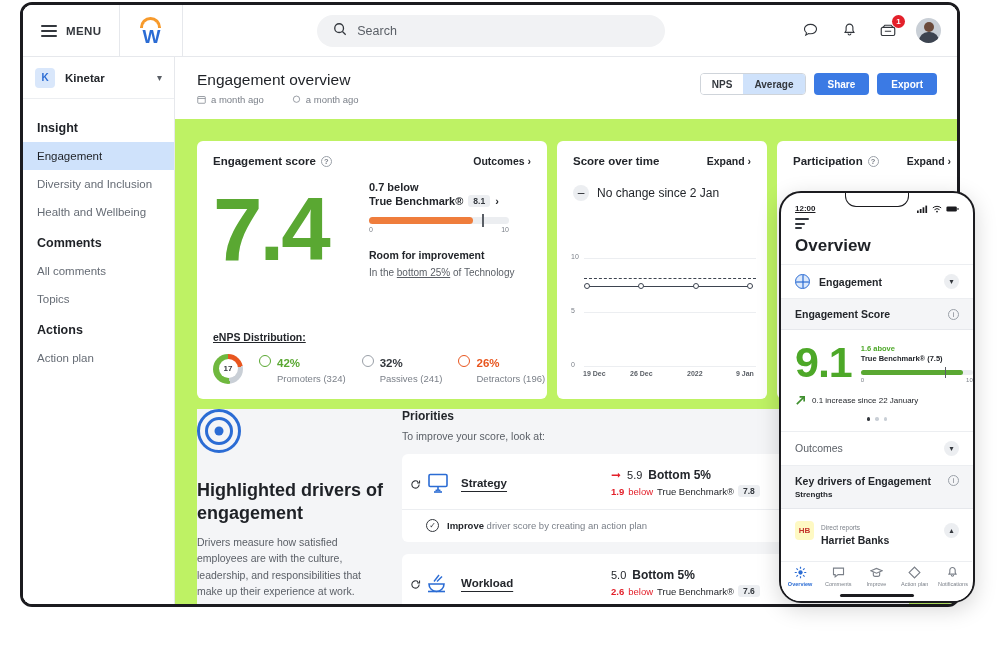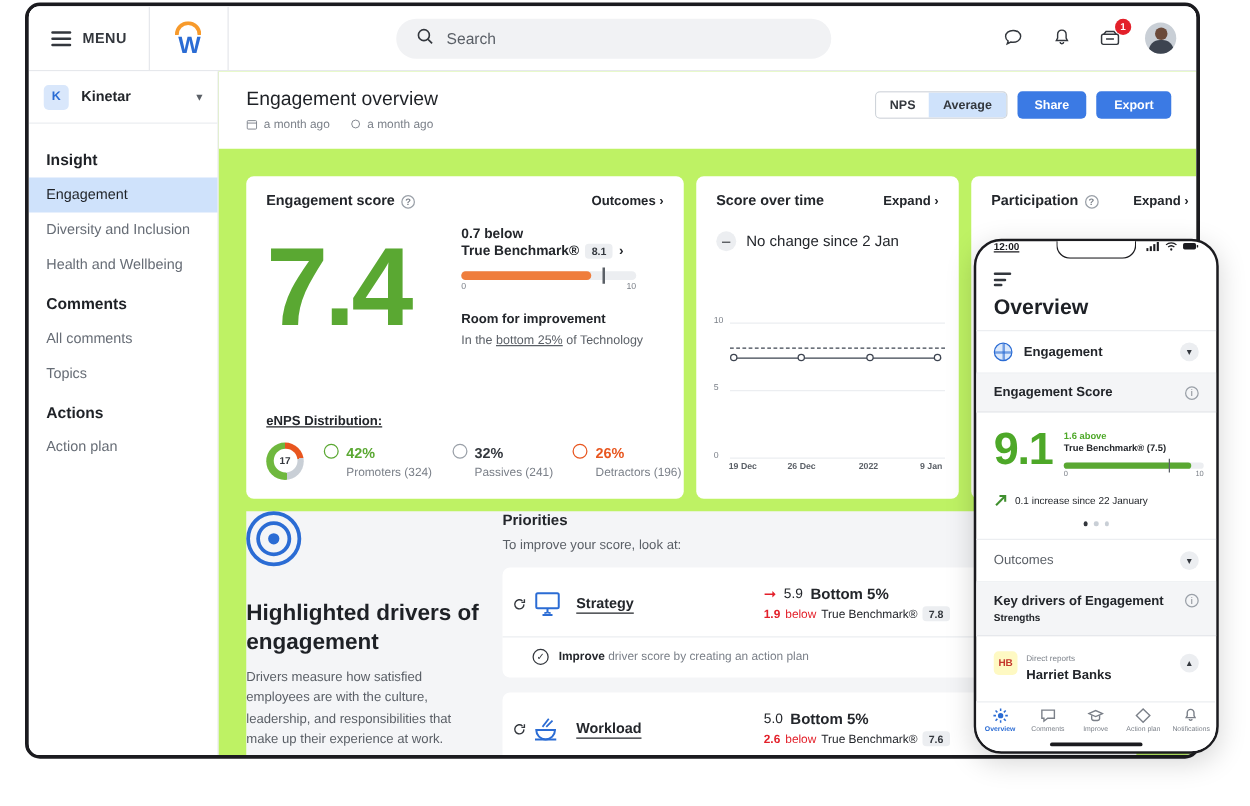--- a/index.html
+++ b/index.html
@@ -71,21 +71,21 @@
   .nav { padding-top:12px; }
   .nav-head { font-size:12.5px; font-weight:700; color:#1e2126; padding:10px 14px 7px; }
   .nav-item { font-size:11.5px; color:#666c75; padding:8px 14px; cursor:pointer; }
   .nav-item.active { background:#cfe2fb; color:#1e2126; }
 
   
   .content { position:absolute; left:152px; top:52px; width:782px; height:553px;
      background:#bef264; overflow:hidden; }
   .page-head { position:relative; height:62px; background:#fff; padding:14px 20px 0 22px; }
   .page-title { font-size:15.5px; color:#1e2126; font-weight:400; }
-  .meta-row { display:flex; gap:16px; margin-top:5px; align-items:center; }
+  .meta-row { display:flex; gap:28px; margin-top:5px; align-items:center; }
   .meta { display:flex; align-items:center; gap:5px; font-size:9.5px; color:#7b8089; }
   .meta .mi { width:9px; height:9px; display:block; }
   .head-actions { position:absolute; right:20px; top:16px; display:flex; align-items:center; gap:8px; }
   .seg { display:flex; border:1px solid #cfd4da; border-radius:4px; overflow:hidden; height:22px; }
   .seg div { padding:0 11px; font-size:10px; font-weight:700; color:#33373d; display:flex;
      align-items:center; cursor:pointer; background:#fff; }
   .seg div.on { background:#cfe2fb; }
   .btn-blue { height:22px; padding:0 14px; border-radius:4px; background:#3b7ae4; color:#fff;
      font-size:10px; font-weight:700; display:flex; align-items:center; cursor:pointer; }
 
@@ -170,42 +170,42 @@
   .chk { width:13px; height:13px; border-radius:50%; border:1.3px solid #33373d; color:#33373d;
      font-size:8px; display:flex; align-items:center; justify-content:center; }
   .improve-t { font-size:9.5px; color:#7b8089; }
   .improve-t b { color:#23262b; }
   .reload { position:absolute; left:8px; top:22px; width:11px; height:11px; color:#33373d; }
 
   
   .phone { position:absolute; left:779px; top:191px; width:196px; height:412px;
      background:#fff; border:2.5px solid #1b1b1f; border-radius:22px; overflow:hidden;
      box-shadow:0 6px 22px rgba(0,0,0,.17); }
-  .statusbar { height:20px; display:flex; align-items:flex-start; justify-content:space-between;
+  .statusbar { height:20px; display:flex; align-items:flex-end; justify-content:space-between;
      padding:0 14px; font-size:8px; font-weight:700; color:#1b1b1f;text-decoration:underline; }
   .notch { position:absolute; left:50%; top:-1px; transform:translateX(-50%); width:64px; height:15px;
      background:#fff; border-radius:0 0 11px 11px; border:1.5px solid #1b1b1f; border-top:none; }
   .sig { display:flex; align-items:center; gap:4px; }
   .p-hdr { padding:5px 14px 8px; border-bottom:1px solid #eceef1; }
   .p-lines { display:flex; flex-direction:column; gap:2.5px; width:14px; }
   .p-lines i { height:2px; background:#33373d; border-radius:1px; }
   .p-title { font-size:17px; font-weight:700; color:#1e2126; margin-top:7px; }
   .p-row { display:flex; align-items:center; gap:9px; padding:9px 14px; border-bottom:1px solid #eceef1; }
   .p-row-t { font-size:10.5px; font-weight:700; color:#23262b; flex:1; }
   .globe { width:15px; height:15px; border-radius:50%; border:1.4px solid #2b6cd4; background:#dce9fb; position:relative; }
   .globe::before { content:''; position:absolute; left:6px; top:0; width:2px; height:13px; background:#2b6cd4; opacity:.6; }
   .globe::after { content:''; position:absolute; top:6px; left:0; width:13px; height:2px; background:#2b6cd4; opacity:.6; }
   .circ-chev { width:15px; height:15px; border-radius:50%; background:#eceef1; color:#33373d;
      font-size:8px; display:flex; align-items:center; justify-content:center; }
   .p-sec { background:#f4f5f7; padding:9px 14px; display:flex; align-items:center;
      justify-content:space-between; border-bottom:1px solid #e6e8ec; }
   .p-sec-t { font-size:10.5px; font-weight:700; color:#23262b; }
   .p-body { padding:14px 14px 10px; }
   .p-score-row { display:flex; align-items:flex-start; gap:9px; }
-  .p-big { font-size:36px; font-weight:700; color:#4da828; line-height:.85; letter-spacing:-1px; }
+  .p-big { font-size:43px; font-weight:700; color:#4da828; line-height:.85; letter-spacing:-1px; }
   .p-bm1 { font-size:7.5px; font-weight:700; color:#4da828; }
   .p-bm2 { font-size:7.5px; font-weight:700; color:#23262b; margin-top:1px; }
   .p-track { position:relative; margin-top:7px; width:112px; height:5px; background:#eceef1; border-radius:3px; }
   .p-track .fill { position:absolute; left:0; top:0; height:5px; border-radius:3px; background:#5aa832; }
   .p-track .mark { position:absolute; top:-3px; width:1.3px; height:11px; background:#5a5f66; }
   .p-track-l { display:flex; justify-content:space-between; width:112px; font-size:6px; color:#7b8089; margin-top:2px; }
   .p-inc { display:flex; align-items:center; gap:6px; margin-top:12px; }
   .p-inc span { font-size:8px; color:#23262b; }
   .dots { display:flex; gap:5px; justify-content:center; margin-top:11px; }
   .dots i { width:3.5px; height:3.5px; border-radius:50%; background:#c9cfd6; }

